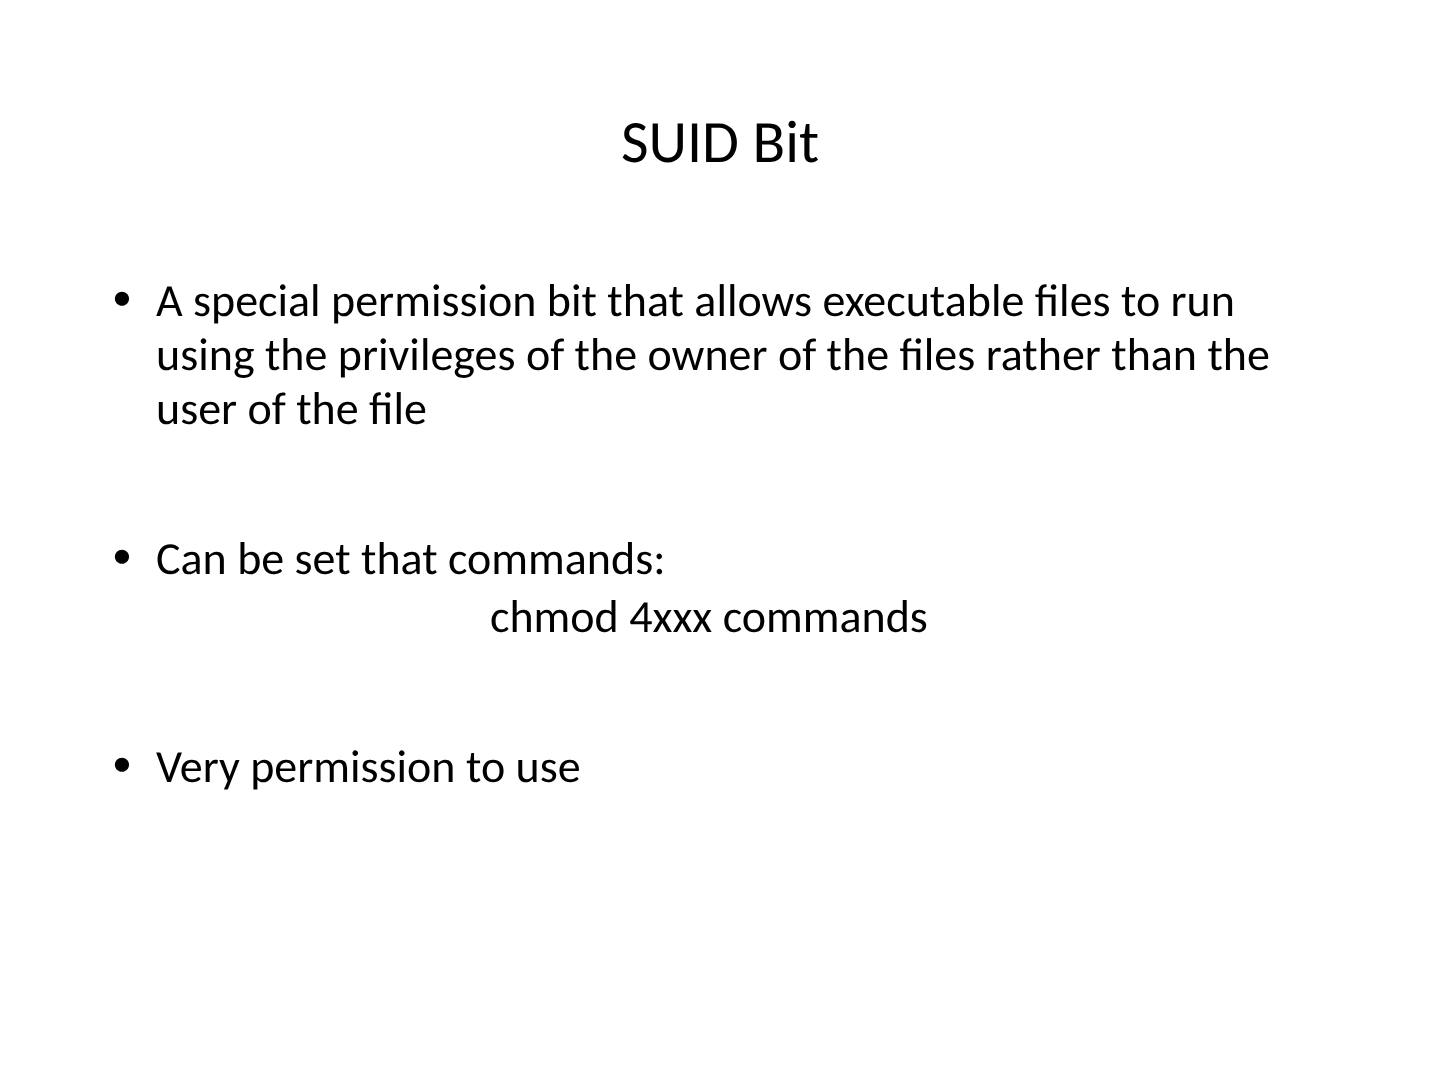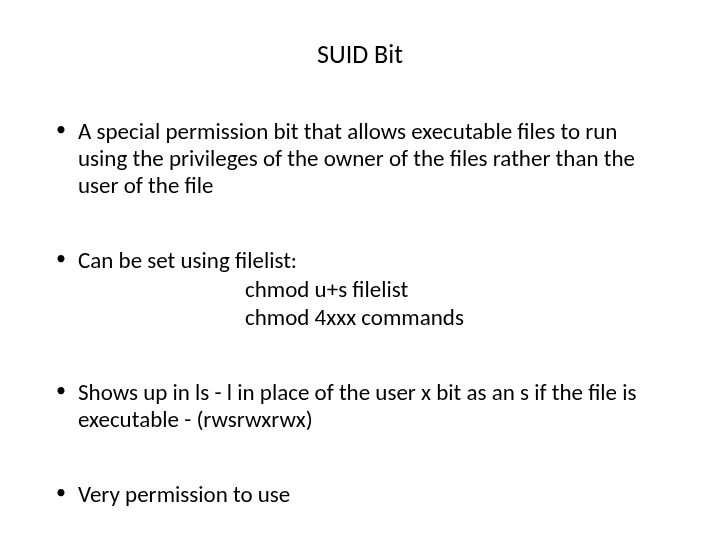--- a/index.html
+++ b/index.html
@@ -11,24 +11,24 @@
       width: 720px;
       height: 540px;
       background: #ffffff;
       font-family: Calibri, 'Segoe UI', Arial, sans-serif;
       color: #000000;
       padding: 30px 50px;
       overflow: hidden;
     }
     .title {
       text-align: center;
-      font-size: 26px;
+      font-size: 30px;
       font-weight: 400;
       margin-bottom: 40px;
-      margin-top: 8px;
+      margin-top: 23px;
     }
     .content {
       font-size: 23px;
       line-height: 1.18;
     }
     ul {
       list-style: none;
       padding-left: 0;
     }
     li {
@@ -50,21 +50,19 @@
     }
   </style>
 </head>
 <body>
 
 <h1 class="title">SUID Bit</h1>
 
 <div class="content">
   <ul>
     <li>A special permission bit that allows executable files to run using the privileges of the owner of the files rather than the user of the file</li>
-    <li>Can be set using filelist:</li>
+    <li>Can be set that commands:</li>
   </ul>
-  <div class="indent">chmod  u+s  filelist</div>
   <div class="indent">chmod  4xxx commands</div>
   <ul>
-    <li> Shows up in ls - l in place of the user x bit as an s if the file is executable  -   (rwsrwxrwx)</li>
     <li>Very permission to use</li>
   </ul>
 </div>
 
 </body></html>

